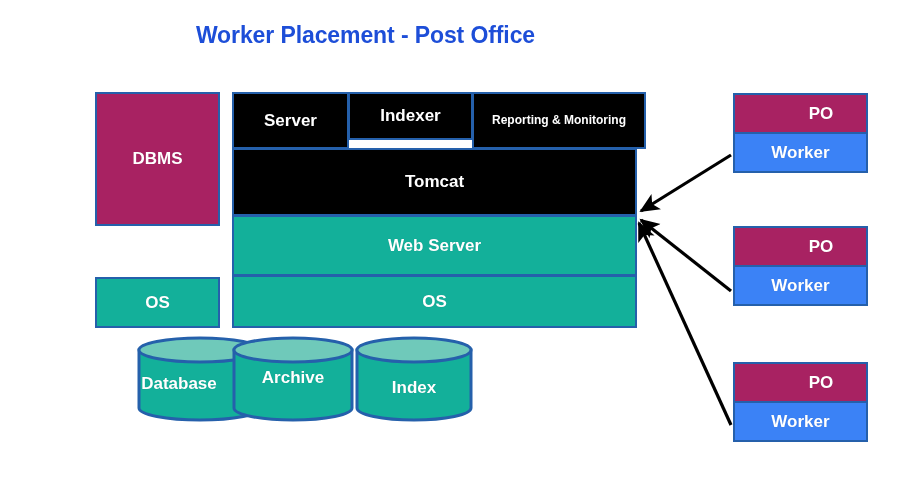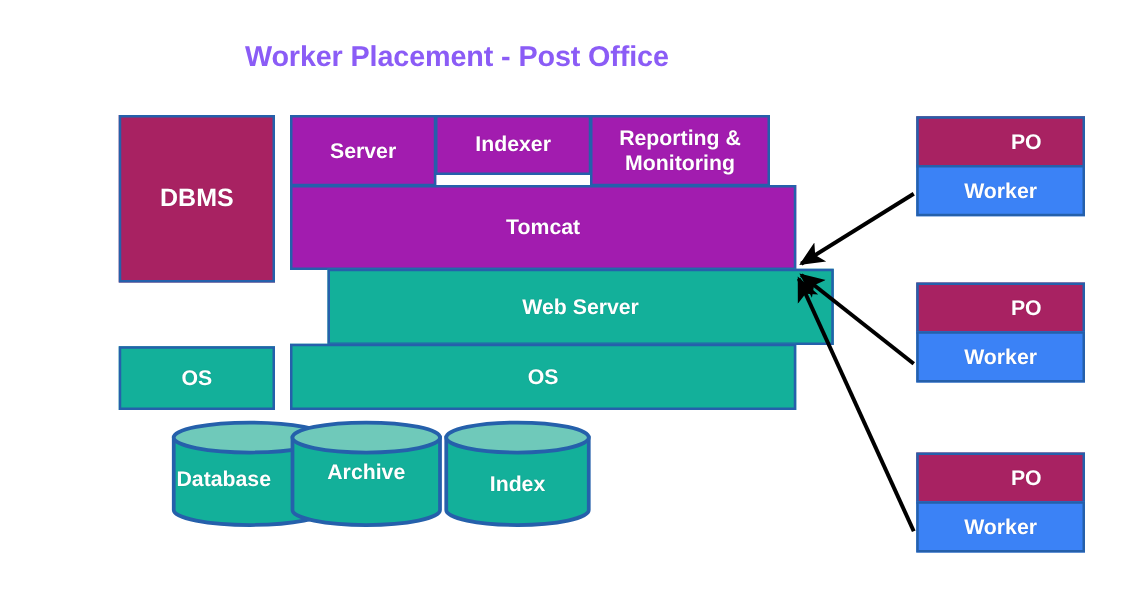--- a/index.html
+++ b/index.html
@@ -6,50 +6,50 @@
   body{
     width:902px;height:483px;background:#ffffff;
     font-family:"Liberation Sans",sans-serif;
     position:relative;overflow:hidden;
     -webkit-font-smoothing:antialiased;
   }
   #stage{position:absolute;left:0;top:0;width:902px;height:483px;}
 
   
   #title{
-    position:absolute;left:0;top:32px;width:731px;
+    position:absolute;left:0;top:22px;width:731px;
     text-align:center;
-    font-size:23px;font-weight:bold;color:#8b5cf6;
+    font-size:23px;font-weight:bold;color:#1d4ed8;
     letter-spacing:-0.1px;
   }
 
   
   .blk{
     position:absolute;box-sizing:border-box;
     border:2px solid #2560ab;
     display:flex;align-items:center;justify-content:center;
     color:#ffffff;font-weight:bold;text-align:center;
     line-height:1.12;
     text-shadow:0 0 1px rgba(0,0,0,.18);
   }
   .magenta{background:#a82262;}
   .teal{background:#13b09a;}
-  .blue{background:#a21caf;}
+  .blue{background:#000000;}
   .blue-lite{background:#3b82f6;}
 
   
-  #dbms{left:95px;top:92px;width:125px;height:134px;font-size:20px;}
+  #dbms{left:95px;top:92px;width:125px;height:134px;font-size:17px;}
   #os-left{left:95px;top:277px;width:125px;height:51px;font-size:17px;}
 
   
   #cell-server   {left:232px;top:92px;width:117px;height:57px;font-size:17px;}
   #cell-indexer  {left:348px;top:92px;width:125px;height:48px;font-size:17px;}
-  #cell-reporting{left:472px;top:92px;width:144px;height:57px;font-size:17px;}
+  #cell-reporting{left:472px;top:92px;width:174px;height:57px;font-size:12px;}
   #tomcat   {left:232px;top:148px;width:405px;height:68px;font-size:17px;}
-  #webserver{left:232px;top:215px;width:405px;height:61px;font-size:17px;margin-left:30px;}
+  #webserver{left:232px;top:215px;width:405px;height:61px;font-size:17px;}
   #os-mid   {left:232px;top:275px;width:405px;height:53px;font-size:17px;}
 
   
   .cyl{position:absolute;}
   .cyl svg{display:block;overflow:visible;}
   .cyl-label{
     position:absolute;left:0;top:0;width:100%;height:100%;
     display:flex;align-items:center;justify-content:center;
     color:#ffffff;font-weight:bold;font-size:17px;
     pointer-events:none;

